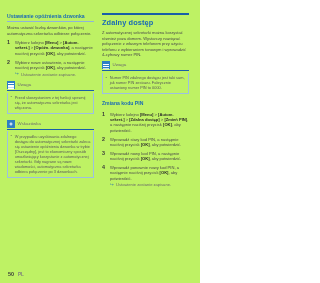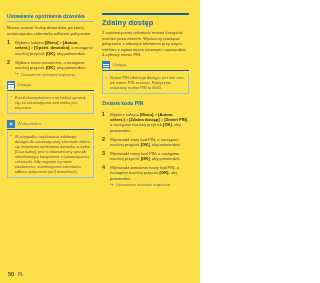--- a/index.html
+++ b/index.html
@@ -4,21 +4,21 @@
 <style>
   * { box-sizing: border-box; margin: 0; padding: 0; }
   html, body {
     width: 200px; height: 283px;
     background: #ffffff;
     font-family: "Liberation Sans", sans-serif;
   }
   .page {
     position: relative;
     width: 200px; height: 283px;
-    background: #fde047;
+    background: #bef264;
     overflow: hidden;
   }
   .cols {
     display: flex;
     gap: 8px;
     padding: 13px 7px 0 7px;
   }
   .col { width: 87px; }
 
   

